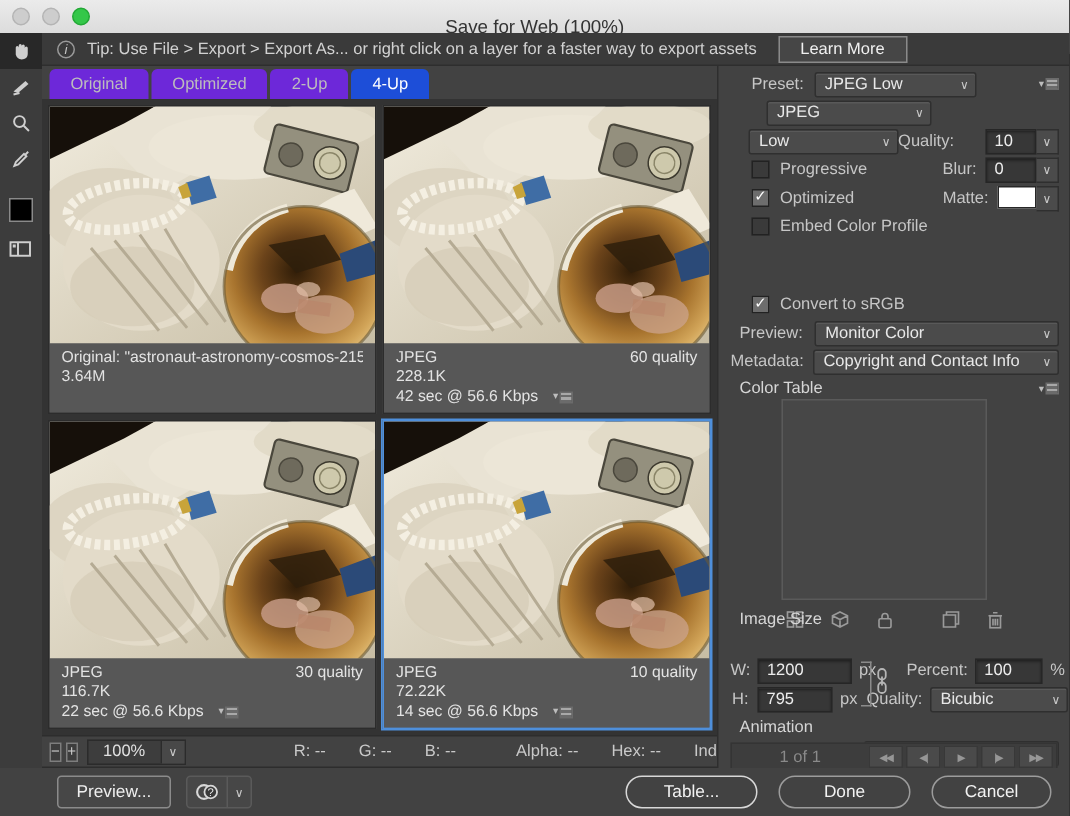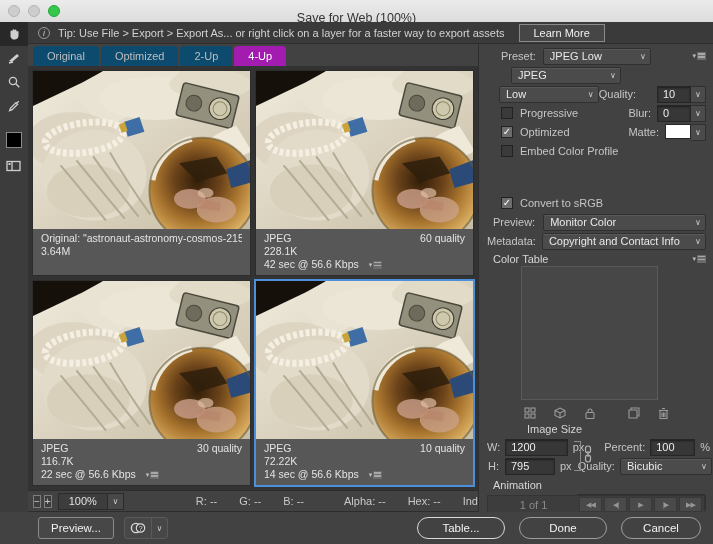--- a/index.html
+++ b/index.html
@@ -31,22 +31,22 @@
   .tool{width:28px;height:24px;display:flex;align-items:center;justify-content:center;}
   .tool.sel{background:#282828;}
   .tool svg{stroke:#cfcfcf;fill:none;stroke-width:1.3;}
   .swatchwrap{margin-top:8px;width:16px;height:16px;border:1px solid #8a8a8a;}
   .tool-sep{height:6px;}
 
   
   .leftarea{position:absolute;left:28px;top:44px;width:450px;height:468px;}
   .tabs{height:22px;display:flex;gap:2px;padding:2px 0 0 5px;}
   .tab{height:20px;padding:0 14px;display:flex;align-items:center;font-size:11px;color:#bdbdbd;
-    background:#0c4a6e;border-radius:4px 4px 0 0;}
-  .tab.active{background:#a21caf;color:#fff;}
+    background:#6d28d9;border-radius:4px 4px 0 0;}
+  .tab.active{background:#1d4ed8;color:#fff;}
 
   
   .preview{position:absolute;left:0;top:22px;width:450px;height:424px;background:#333;
     display:grid;grid-template-columns:1fr 1fr;grid-template-rows:1fr 1fr;gap:4px;padding:4px;}
   .panel{position:relative;background:#575757;border:1px solid #2c2c2c;display:flex;flex-direction:column;overflow:hidden;}
   .panel.selected{border:1px solid #4e8fdb;box-shadow:0 0 0 1px #4e8fdb;}
   .thumb{flex:1;width:100%;display:block;min-height:0;}
   .caption{height:46px;background:#575757;padding:3px 8px 2px 8px;position:relative;flex:0 0 auto;}
   .capline{font-size:10.5px;color:#e3e3e3;line-height:13px;white-space:nowrap;overflow:hidden;}
   .quality{position:absolute;right:8px;top:3px;font-size:10.5px;color:#e3e3e3;line-height:13px;}
@@ -431,21 +431,21 @@
         <svg width="12" height="12" viewBox="0 0 12 12" style="margin-left:14px">
           <path d="M3 3 H9 V11 H1 V3 Z M3 3 V1 H11 V9 H9"></path>
         </svg>
         <svg width="11" height="13" viewBox="0 0 11 13">
           <rect x="2" y="3.5" width="7" height="8"></rect>
             <path d="M1 3.5 H10 M4 1.5 H7 M4 5.5 V10 M5.5 5.5 V10 M7 5.5 V10"></path>
         </svg>
       </span>
     </div>
 
-    <div class="rrow" style="top:376px;padding-left:34px;">
+    <div class="rrow" style="top:360px;">
       <span class="sectitle" style="margin-left:14px">Image Size</span>
     </div>
 
     <div class="rrow" style="top:394px;">
       <span class="rlabel" style="margin-left:8px">W:</span>
       <span class="numf" style="width:70px;margin-left:5px">1200</span>
       <span class="unit">px</span>
       <span class="rlabel" style="margin-left:16px">Percent:</span>
       <span class="numf" style="width:50px;margin-left:5px">100</span>
       <span class="unit">%</span>

